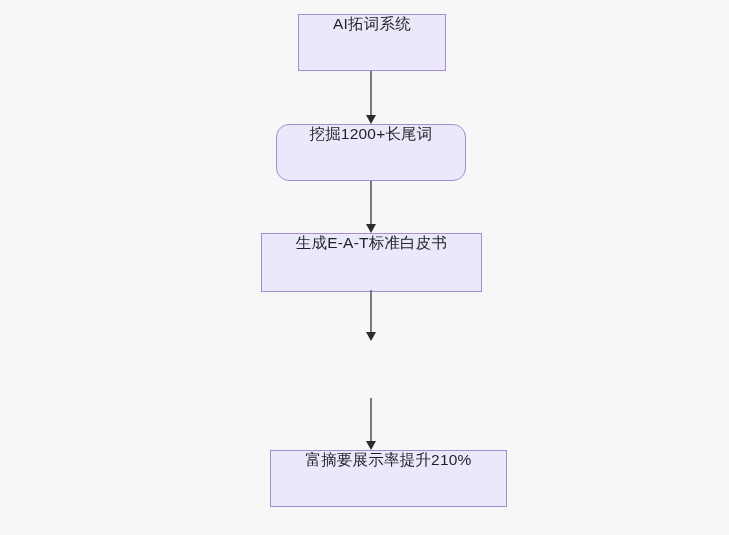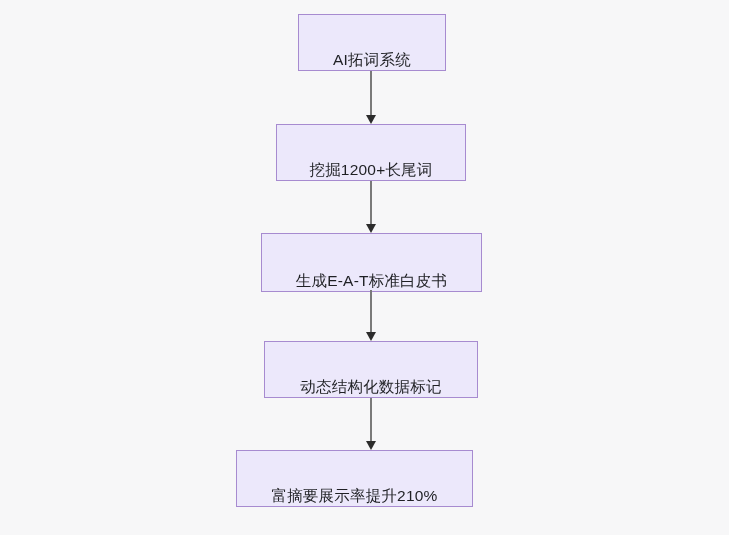--- a/index.html
+++ b/index.html
@@ -20,21 +20,21 @@
     height: 535px;
   }
 
   .flow-node {
     position: absolute;
     box-sizing: border-box;
     background: #ece8fb;
     border: 1.5px solid #a78bd0;
     border-radius: 0;
     display: flex;
-    align-items: flex-end;
+    align-items: flex-start;
     justify-content: center;
     color: #1f2024;
     font-size: 15.5px;
     line-height: 1.2;
     letter-spacing: 0.2px;
     white-space: nowrap;
   }
 
   .flow-node .node-label {
     display: block;
@@ -72,44 +72,41 @@
 
   <div class="flow-node" style="left:298px; top:14px; width:148px; height:57px;">
     <span class="node-label">AI拓词系统</span>
   </div>
 
   <div class="flow-edge" style="left:371px; top:71px;">
     <div class="edge-line" style="height:44px;"></div>
     <div class="edge-arrowhead" style="top:44px;"></div>
   </div>
 
-  <div class="flow-node" style="left:276px; top:124px; width:190px; height:57px;">
+  <div class="flow-node" style="left:276px; top:124px; width:190px; height:57px;border-radius:13px;">
     <span class="node-label">挖掘1200+长尾词</span>
   </div>
 
   <div class="flow-edge" style="left:371px; top:181px;">
     <div class="edge-line" style="height:43px;"></div>
     <div class="edge-arrowhead" style="top:43px;"></div>
   </div>
 
   <div class="flow-node" style="left:261px; top:233px; width:221px; height:59px;">
     <span class="node-label">生成E-A-T标准白皮书</span>
   </div>
 
   <div class="flow-edge" style="left:371px; top:290px;">
     <div class="edge-line" style="height:42px;"></div>
     <div class="edge-arrowhead" style="top:42px;"></div>
   </div>
 
-  <div class="flow-node" style="left:264px; top:341px; width:214px; height:57px;">
-    <span class="node-label">动态结构化数据标记</span>
-  </div>
 
   <div class="flow-edge" style="left:371px; top:398px;">
     <div class="edge-line" style="height:43px;"></div>
     <div class="edge-arrowhead" style="top:43px;"></div>
   </div>
 
-  <div class="flow-node" style="left:236px; top:450px; width:237px; height:57px;">
+  <div class="flow-node" style="left:270px; top:450px; width:237px; height:57px;">
     <span class="node-label">富摘要展示率提升210%</span>
   </div>
 
 </div>
 
 </body></html>

